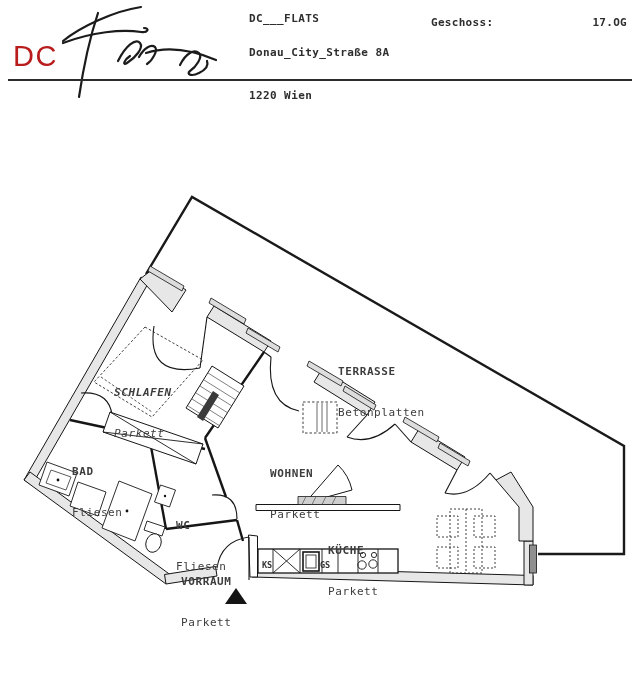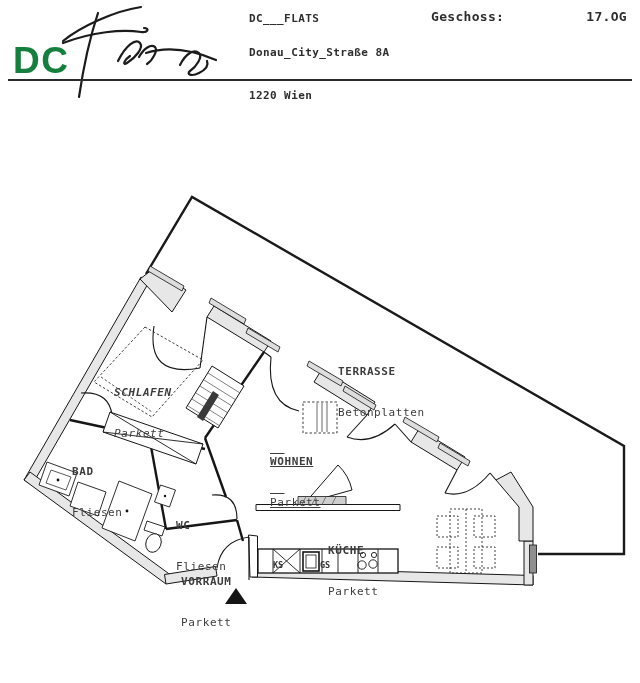--- a/index.html
+++ b/index.html
@@ -1,23 +1,23 @@
 <!DOCTYPE html>
 <html><head>
 <meta charset="utf-8">
 <style>
   html,body{margin:0;padding:0;background:#ffffff;}
   body{width:640px;height:683px;position:relative;overflow:hidden;
        font-family:"DejaVu Sans Mono",monospace;color:#2e2e2e;}
   .abs{position:absolute;}
   
   #monogram{left:13px;top:40px;font-family:"Liberation Sans",sans-serif;
-            font-weight:bold;font-size:37px;letter-spacing:1.5px;color:#15803d;}
+            font-weight:normal;font-size:29px;letter-spacing:1.5px;color:#b91c1c;}
   .mid-col{left:249px;font-size:11px;font-weight:700;letter-spacing:.4px;white-space:pre;}
-  #facts{left:431px;top:10px;width:196px;font-size:13px;font-weight:700;letter-spacing:.3px;}
+  #facts{left:431px;top:16px;width:196px;font-size:11px;font-weight:700;letter-spacing:.3px;}
   .fact-row{display:flex;justify-content:space-between;height:15.7px;line-height:13px;}
   #hdr-divider{left:8px;top:79px;width:624px;height:2px;background:#2b2b2b;}
   
   .room-label{font-size:11px;line-height:13.5px;font-weight:700;
               letter-spacing:.6px;color:#3d3d3d;white-space:pre;}
   .room-floor{font-weight:500;}
   .tiny-label{font-size:8.5px;font-weight:700;color:#333;letter-spacing:0;}
   svg{display:block;}
 </style>
 </head>
@@ -180,26 +180,26 @@
   <div class="room-floor">Fliesen</div>
 </div>
 <div class="abs room-label" style="left:176px;top:492px;">
   <div>WC</div>
   <div class="room-floor">Fliesen</div>
 </div>
 <div class="abs room-label" style="left:181px;top:548px;">
   <div>VORRAUM</div>
   <div class="room-floor">Parkett</div>
 </div>
-<div class="abs room-label" style="left:270px;top:428px;text-decoration:underline;">
+<div class="abs room-label" style="left:270px;top:440px;">
   <div>WOHNEN</div>
   <div class="room-floor">Parkett</div>
 </div>
 <div class="abs room-label" style="left:313px;top:517px;margin-left:15px;">
   <div>KÜCHE</div>
   <div class="room-floor">Parkett</div>
 </div>
 <div class="abs room-label" style="left:338px;top:338px;">
   <div>TERRASSE</div>
   <div class="room-floor">Betonplatten</div>
 </div>
-<span class="abs tiny-label" style="left:273px;top:560px;">KS</span>
+<span class="abs tiny-label" style="left:262px;top:560px;">KS</span>
 <span class="abs tiny-label" style="left:320px;top:560px;">GS</span>
 
 </body></html>

